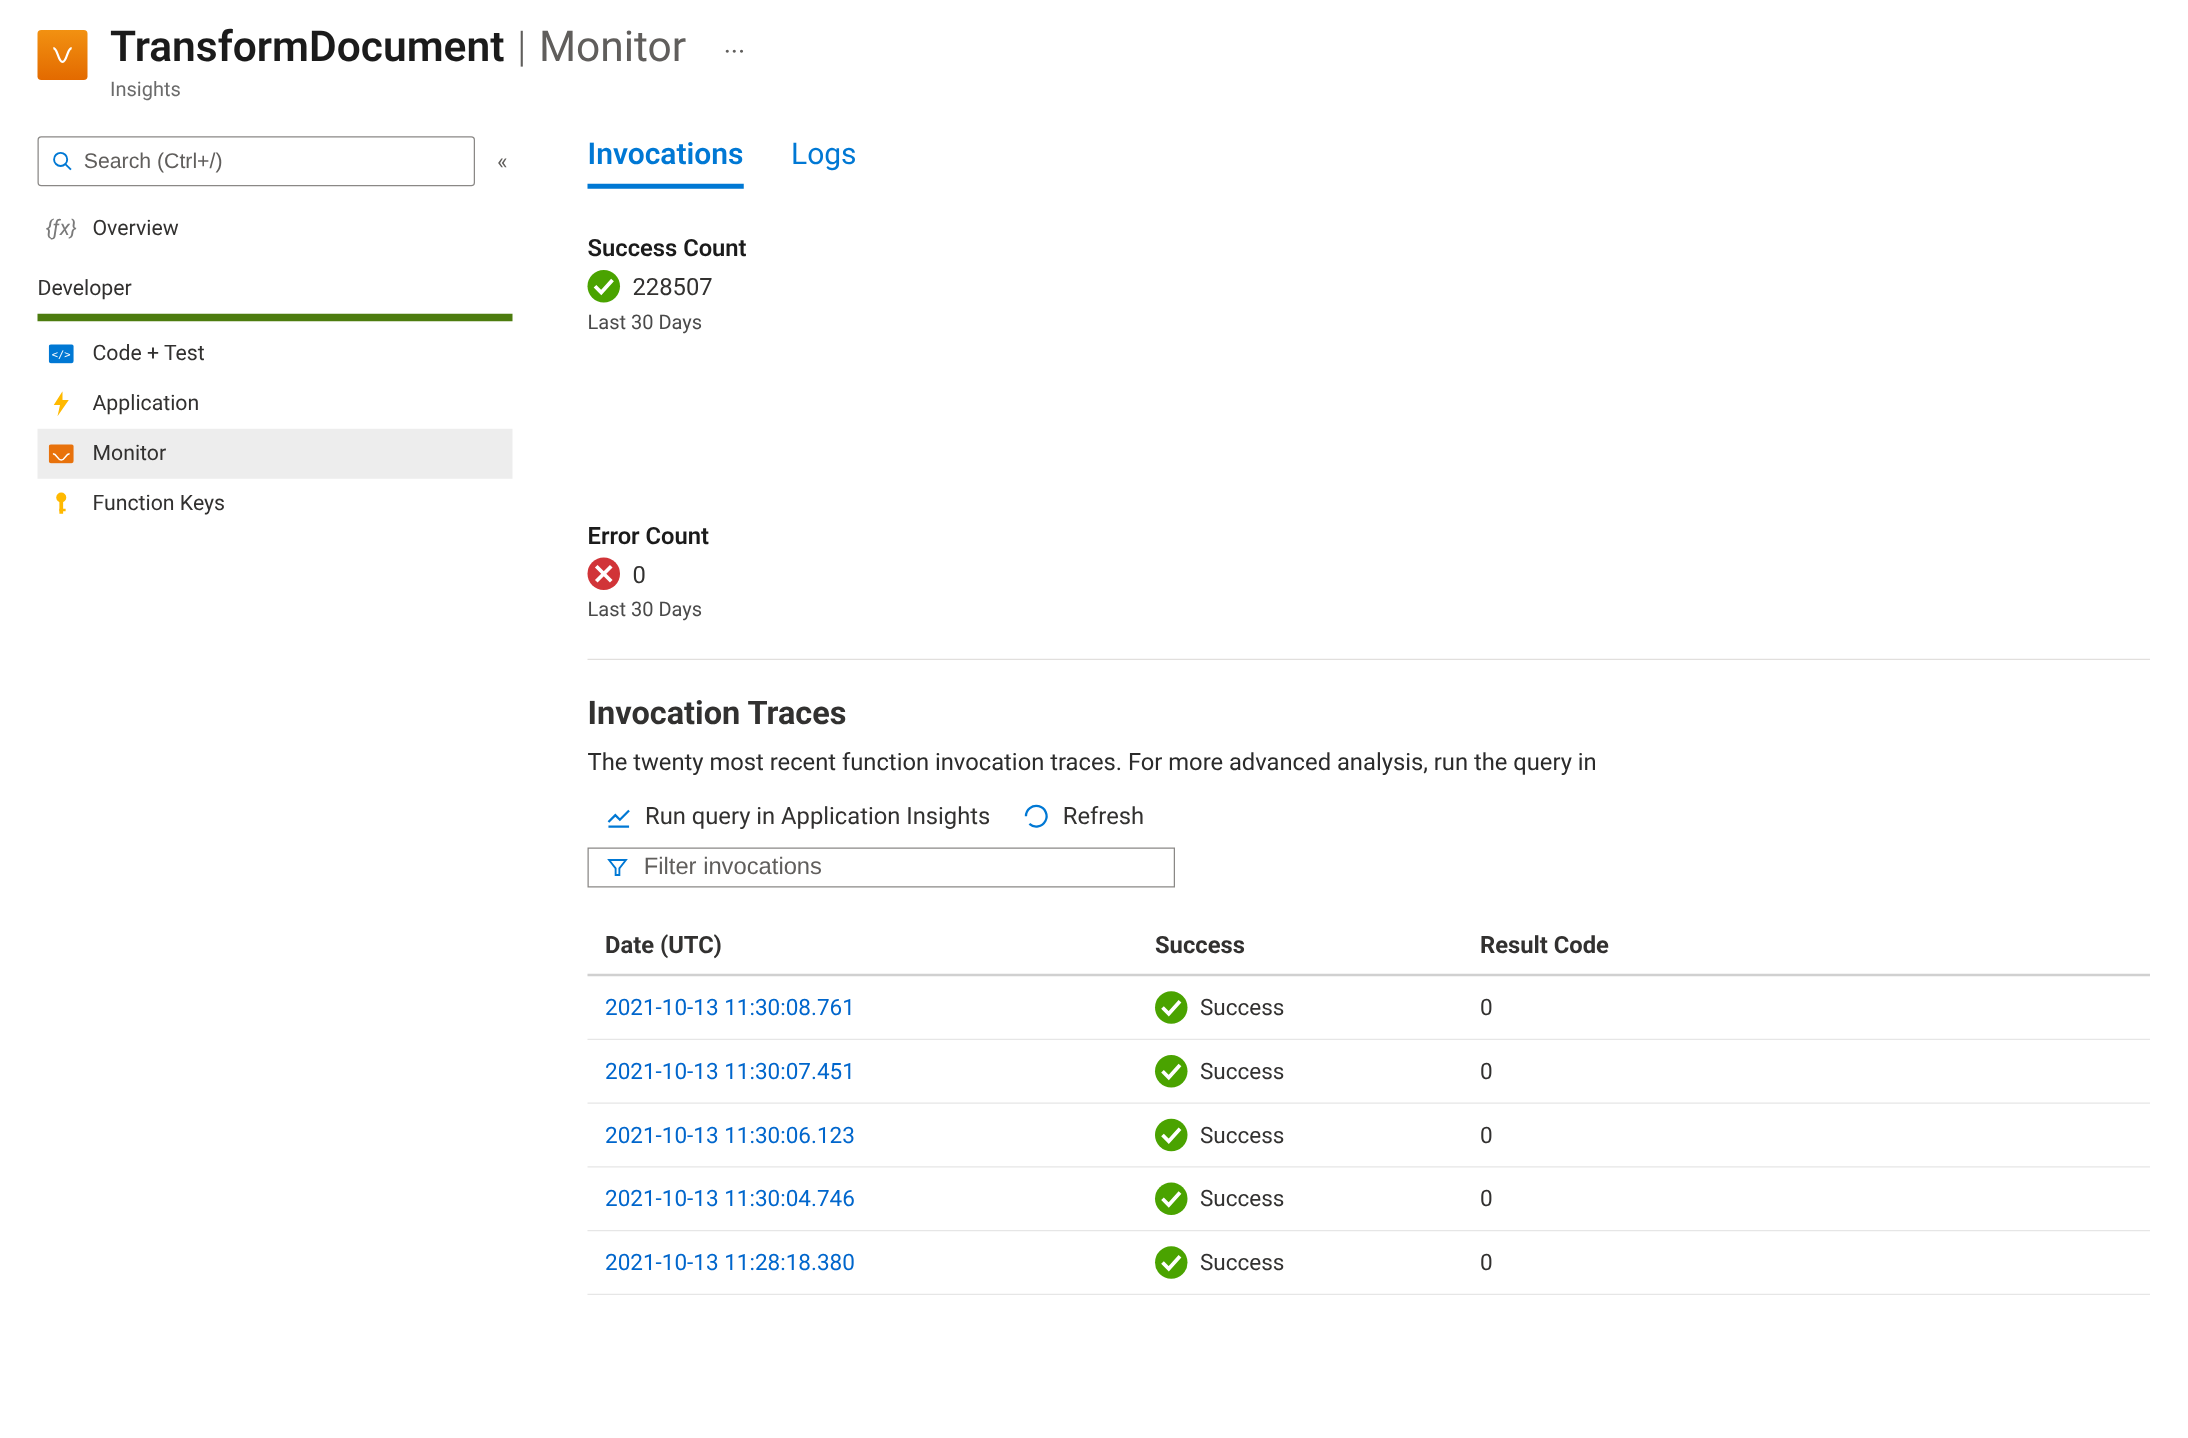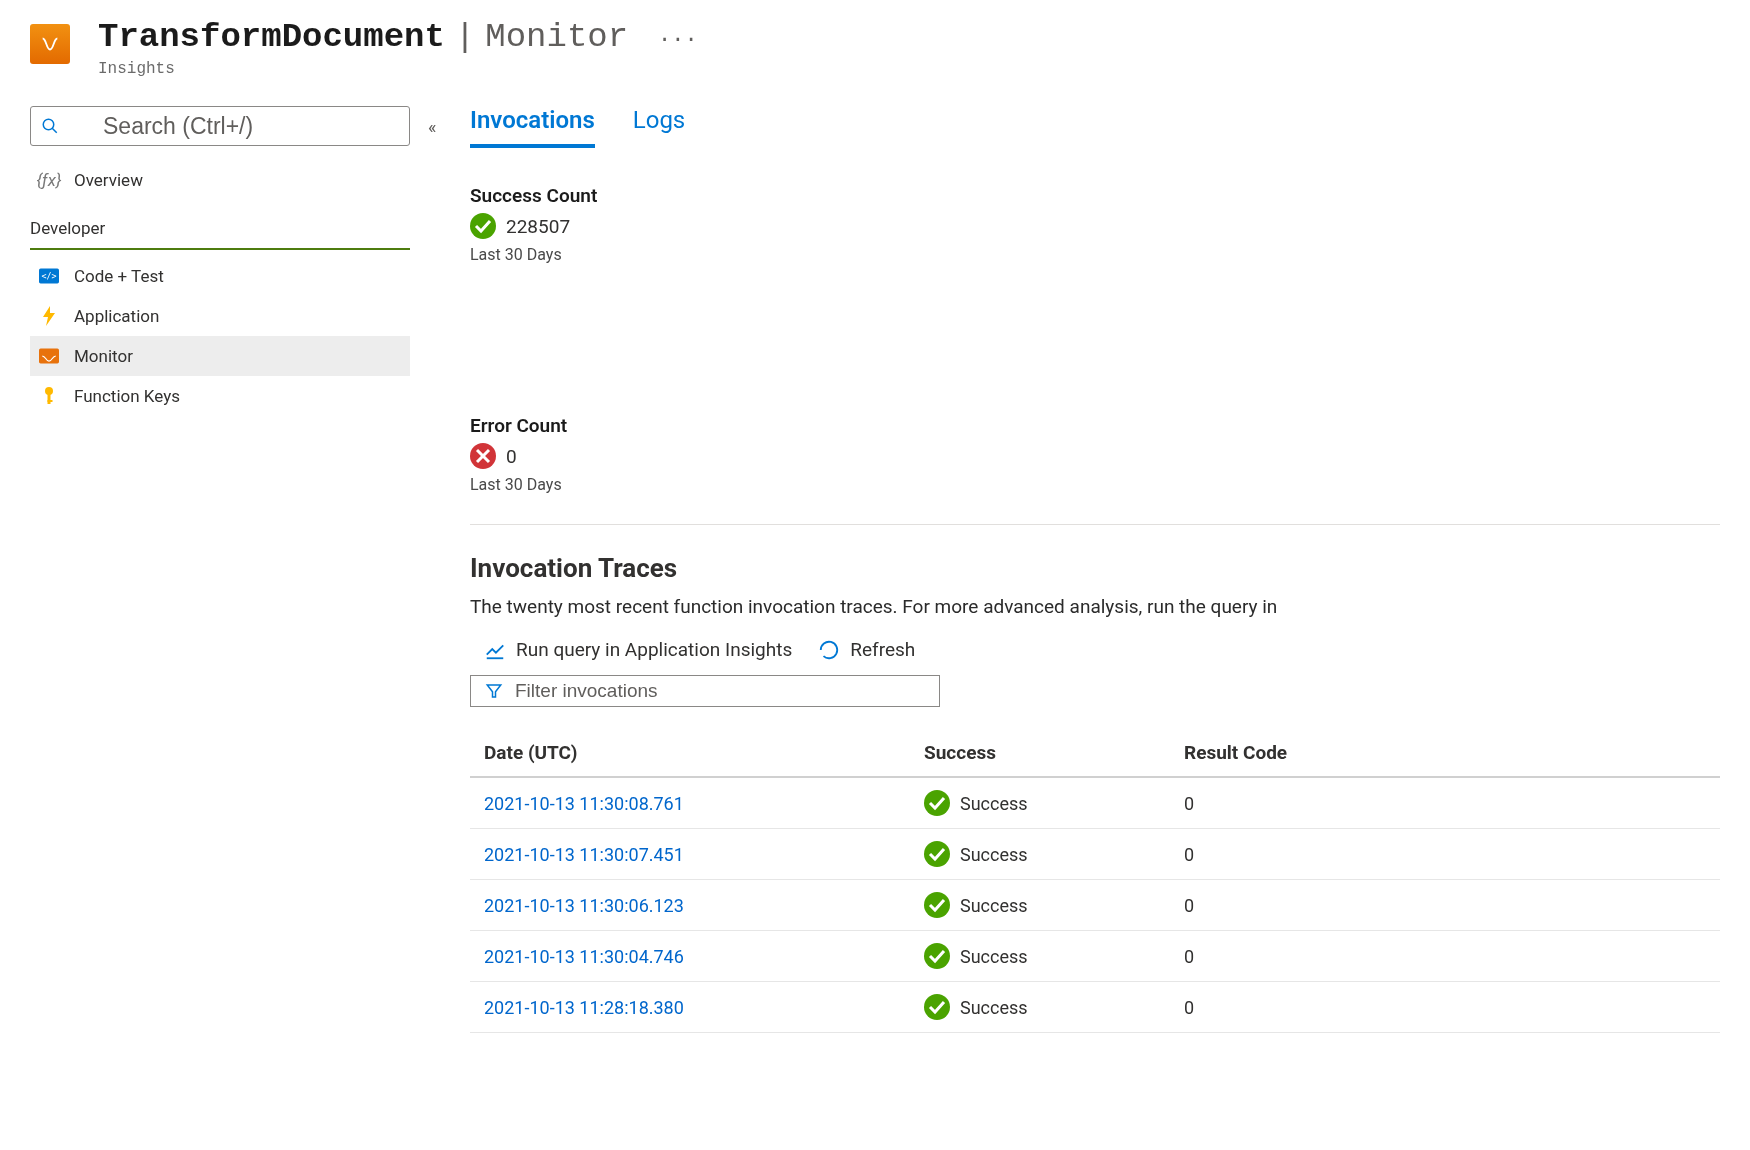--- a/index.html
+++ b/index.html
@@ -6,21 +6,21 @@
   body {
     font-family: "Segoe UI", -apple-system, BlinkMacSystemFont, Roboto, sans-serif;
     font-size: 14px;
     color: #323130;
     background: #fff;
     width: 1750px;
     height: 1150px;
     overflow: hidden;
   }
   .root { display: flex; flex-direction: column; padding: 18px 30px; height: 100%; }
-  .header-row { display: flex; align-items: flex-start; gap: 28px; font-family: Liberation Mono, monospace; }
+  .header-row { display: flex; align-items: flex-start; gap: 18px; }
   .app-icon {
     width: 40px; height: 40px;
     background: linear-gradient(180deg, #f29111, #e36a00);
     border-radius: 3px;
     display: flex; align-items: center; justify-content: center;
     color: #fff; font-weight: 600; margin-top: 6px;
   }
   .app-icon svg { width: 22px; height: 22px; }
   .title-block { display: flex; flex-direction: column; flex: 1; }
   .title-line { display: flex; align-items: baseline; gap: 10px; }
@@ -30,36 +30,35 @@
   .title-ellipsis { font-size: 22px; color: #605e5c; padding-left: 20px; cursor: pointer; }
   .subtitle { color: #6b6b6b; font-size: 16px; margin-top: 4px; }
   .body-row { display: flex; margin-top: 28px; flex: 1; min-height: 0; }
   .sidebar { width: 400px; flex-shrink: 0; padding-right: 20px; }
   .search-row { display: flex; align-items: center; gap: 14px; margin-bottom: 14px; }
   .search-box {
     flex: 1; border: 1px solid #8a8886; border-radius: 3px;
     height: 40px; display: flex; align-items: center; padding: 0 10px; gap: 8px;
   }
   .search-box input {
-    border: none; outline: none; font-size: 23px; color: #0f172a; flex: 1;
+    border: none; outline: none; font-size: 17px; color: #0f172a; flex: 1;
     background: transparent;
-    margin-left: 36px;
   }
   .search-box input::placeholder { color: #605e5c; }
   .collapse-btn { color: #605e5c; font-size: 18px; cursor: pointer; padding: 4px; }
   .nav-item {
     display: flex; align-items: center; gap: 14px;
     padding: 10px 8px; font-size: 17px; cursor: pointer;
     color: #323130;
   }
   .nav-item .nav-icon { width: 22px; display: flex; justify-content: center; }
   .nav-item.active { background: #ededed; }
   .nav-section-label {
     font-size: 17px; color: #323130; padding: 18px 0 10px 0;
-    border-bottom: 2px solid #4d7c0f; margin-bottom: 6px;
+    border-bottom: 6px solid #4d7c0f; margin-bottom: 6px;
   }
   .main { flex: 1; padding-left: 40px; overflow: hidden; }
   .tabs { display: flex; gap: 38px; border-bottom: none; margin-bottom: 36px; }
   .tab {
     font-size: 24px; color: #0078d4; padding-bottom: 10px; cursor: pointer;
   }
   .tab.active { font-weight: 600; border-bottom: 4px solid #0078d4; }
   .counts-row { display: flex; gap: 150px; padding-bottom: 30px; border-bottom: 1px solid #e1dfdd; flex-direction: column; }
   .count-block { display: flex; flex-direction: column; gap: 6px; }
   .count-label { font-size: 19px; font-weight: 600; color: #1b1b1b; }

